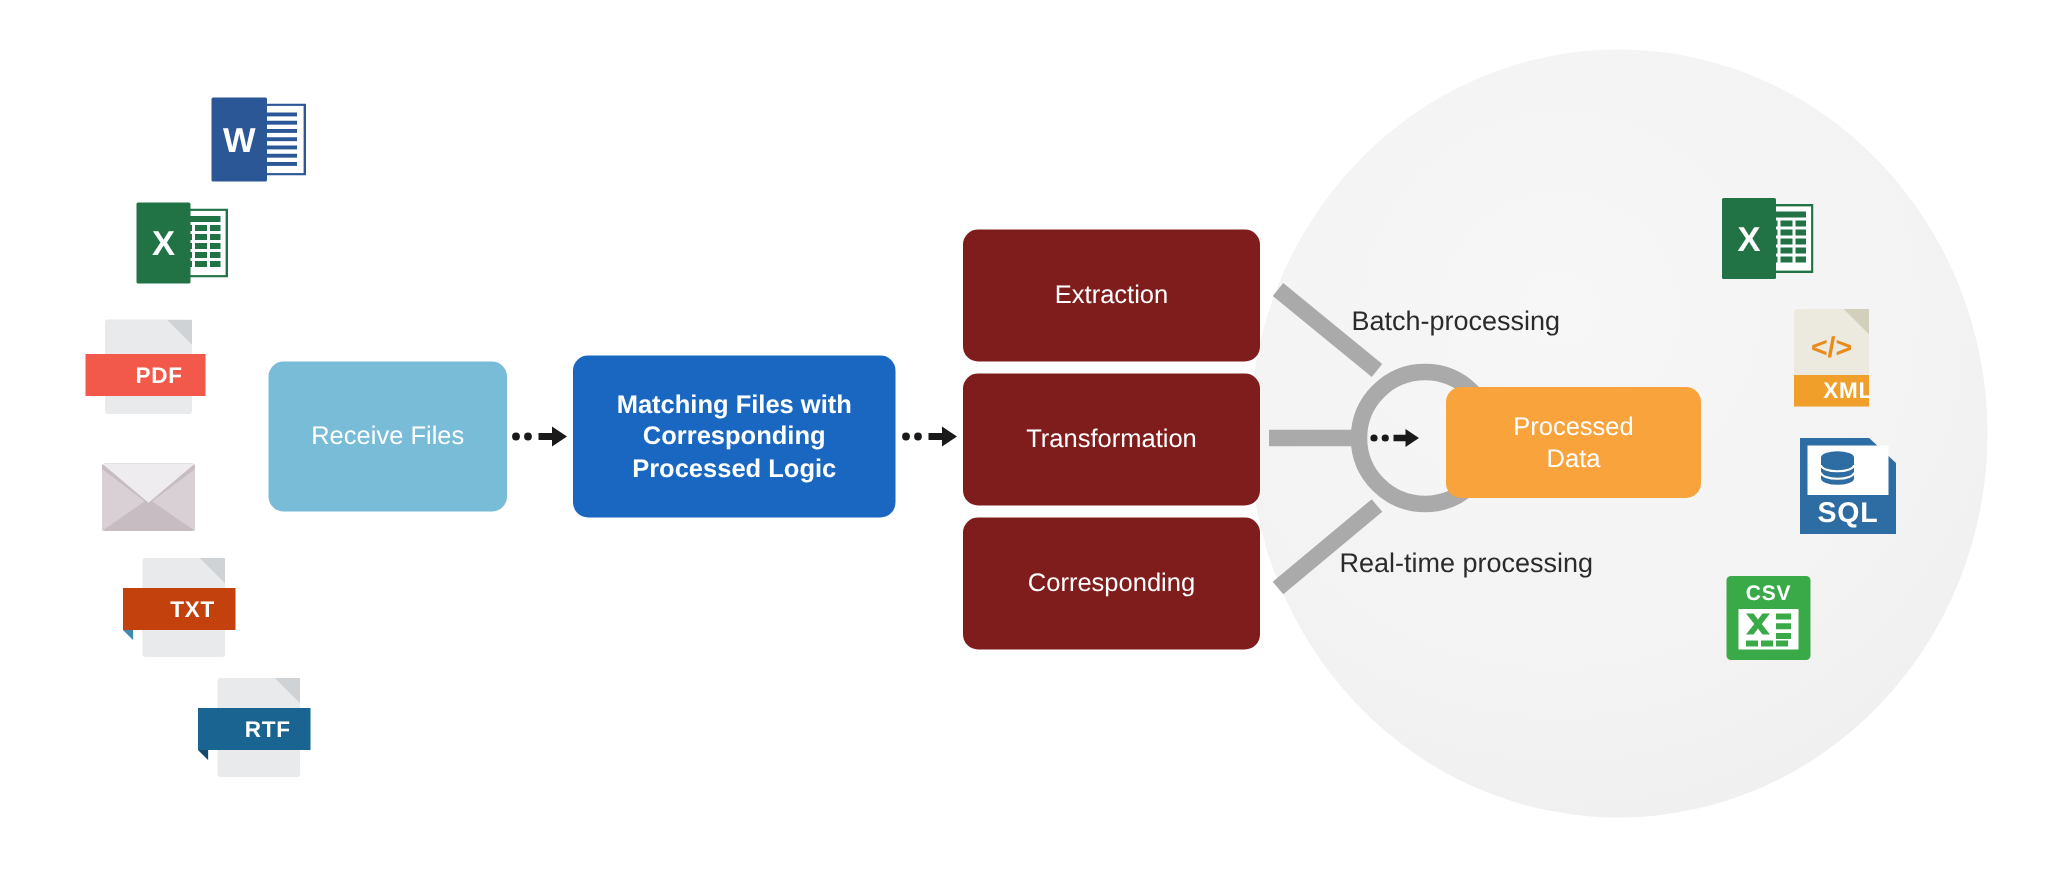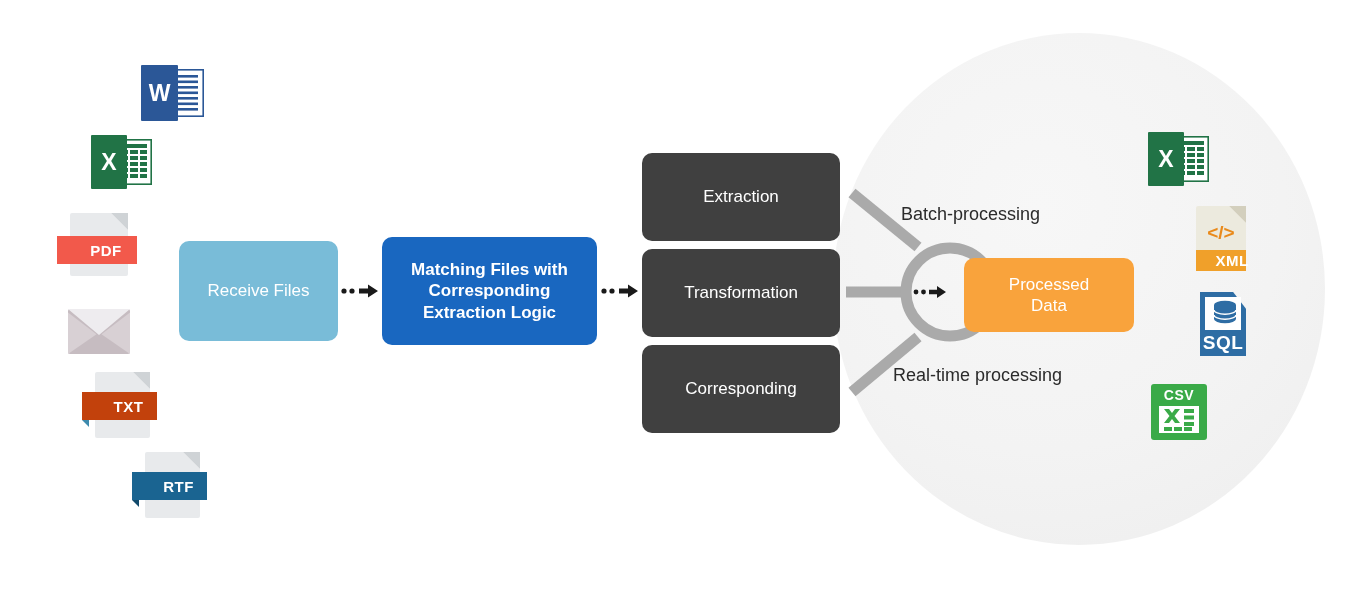--- a/index.html
+++ b/index.html
@@ -55,21 +55,21 @@
     left: 382px; top: 237px;
     width: 215px; height: 108px;
     background: #1967c0;
     font-size: 17px;
     font-weight: bold;
     padding: 0 10px;
   }
   .box-green {
     left: 642px;
     width: 198px; height: 88px;
-    background: #404040;
+    background: #7f1d1d;
     font-size: 17px;
   }
   .box-extraction   { top: 153px; }
   .box-transform    { top: 249px; }
   .box-verification { top: 345px; }
 
   .box-processed {
     left: 964px; top: 258px;
     width: 170px; height: 74px;
     background: #f9a33c;
@@ -312,21 +312,21 @@
       <circle cx="3" cy="9" r="2.6" fill="#1a1a1a"></circle>
       <circle cx="11" cy="9" r="2.6" fill="#1a1a1a"></circle>
       <path d="M18 6.6 H27 L27 2.4 L37 9 L27 15.6 L27 11.4 H18 Z" fill="#1a1a1a"></path>
     </svg>
   </div>
 
   <div class="box box-matching">
     <div>
       <span>Matching Files with</span>
       <span>Corresponding</span>
-      <span>Extraction Logic</span>
+      <span>Processed Logic</span>
     </div>
   </div>
 
   <div class="arrow" style="left:601px; top:282px;">
     <svg width="40" height="18" viewBox="0 0 40 18">
       <circle cx="3" cy="9" r="2.6" fill="#1a1a1a"></circle>
       <circle cx="11" cy="9" r="2.6" fill="#1a1a1a"></circle>
       <path d="M18 6.6 H27 L27 2.4 L37 9 L27 15.6 L27 11.4 H18 Z" fill="#1a1a1a"></path>
     </svg>
   </div>
@@ -402,21 +402,21 @@
   <div class="icon" style="left:1196px; top:206px; width:50px; height:65px;">
     <div class="sheet">
       <div class="sheet-body" style="background:#eceade;"></div>
       <div class="sheet-fold"></div>
       <div class="sheet-fold2" style="background:#d3cfbd;"></div>
       <div style="position:absolute; left:0; right:0; top:16px; text-align:center; color:#e98a1b; font-size:19px; font-weight:bold;">&lt;/&gt;</div>
       <div style="position:absolute; left:0; right:0; bottom:0; height:21px; background:#f0a02a; color:#fff; font-weight:bold; font-size:15px; display:flex; align-items:center; justify-content:center; letter-spacing:.5px;padding-left:22px;">XML</div>
     </div>
   </div>
 
-  <div class="icon" style="left:1200px; top:292px; width:46px; height:64px;">
+  <div class="icon" style="left:1200px; top:292px; width:64px; height:64px;">
     <div class="sql">
       <div class="sql-outline"></div>
       <div class="sql-inner">
         <svg width="40" height="33" viewBox="0 0 40 33">
           <g fill="#2e6da4">
             <ellipse cx="20" cy="8" rx="11" ry="4.2"></ellipse>
             <rect x="9" y="8" width="22" height="14"></rect>
             <ellipse cx="20" cy="22" rx="11" ry="4.2"></ellipse>
           </g>
           <g stroke="#ffffff" stroke-width="1.4" fill="none">

